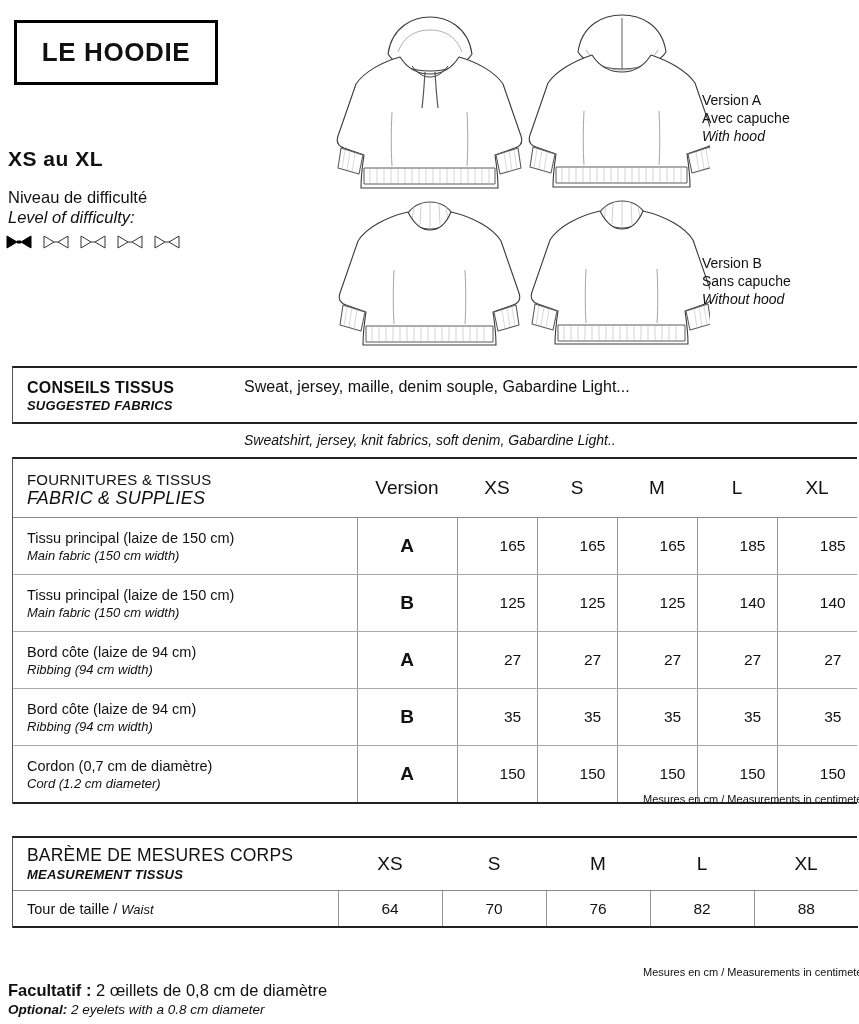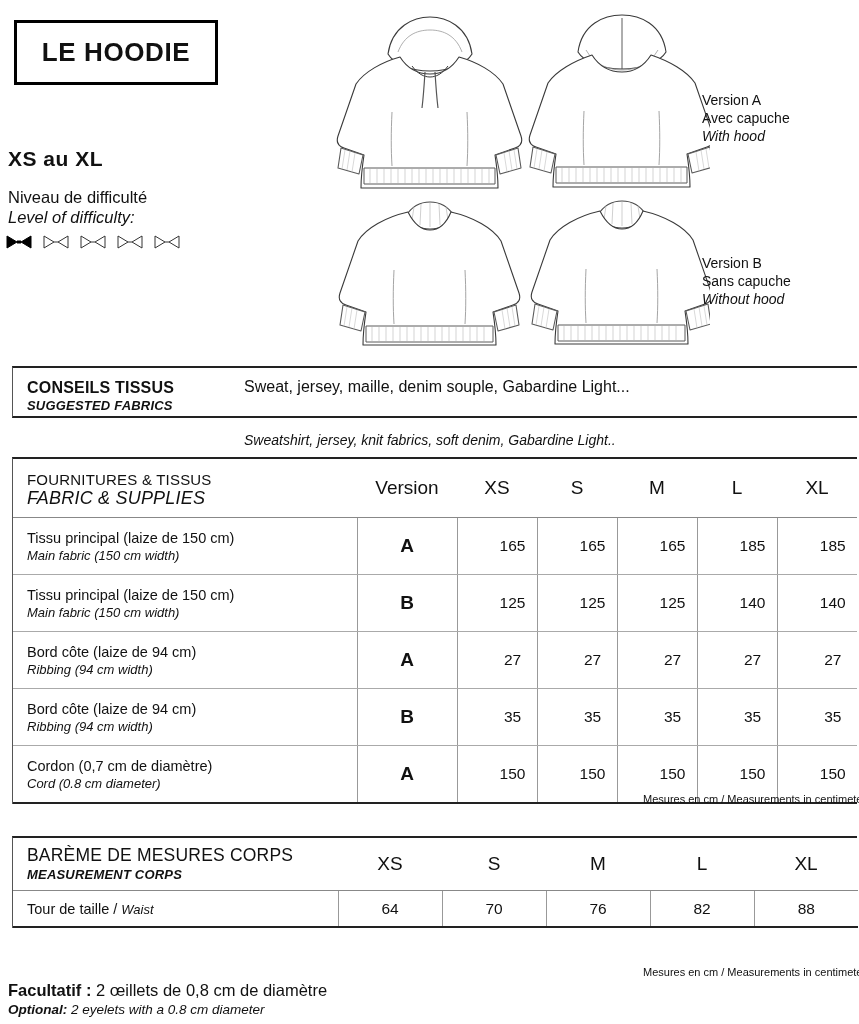--- a/index.html
+++ b/index.html
@@ -85,21 +85,21 @@
   .version-label .it { font-style: italic; }
   #version-a-label { left: 702px; top: 91px; }
   #version-b-label { left: 702px; top: 254px; }
 
   
   #fabrics-box {
     position: absolute;
     left: 12px;
     top: 366px;
     width: 845px;
-    height: 52px;
+    height: 58px;
     border-top: 2px solid #222;
     border-bottom: 2px solid #222;
     border-left: 1px solid #555;
     box-sizing: border-box;
     padding-left: 48px;
   }
   #fabrics-box .labels {
     position: absolute;
     left: 14px;
     top: 10px;
@@ -611,21 +611,21 @@
         <td class="cell-num">35</td>
         <td class="cell-num">35</td>
         <td class="cell-num">35</td>
         <td class="cell-num">35</td>
         <td class="cell-num">35</td>
       </tr>
 
       <tr class="body-row last">
         <td class="cell-desc">
           <div class="fr">Cordon (0,7 cm de diamètre)</div>
-          <div class="en">Cord (0.8 cm diameter)</div>
+          <div class="en">Cord (1.2 cm diameter)</div>
         </td>
         <td class="cell-version">A</td>
         <td class="cell-num">150</td>
         <td class="cell-num">150</td>
         <td class="cell-num">150</td>
         <td class="cell-num">150</td>
         <td class="cell-num">150</td>
       </tr>
     </tbody>
   </table>
@@ -640,21 +640,21 @@
         <col style="width:104px">
         <col style="width:104px">
       <col style="width:104px">
         <col style="width:104px">
         <col style="width:104px">
     </colgroup>
     <tbody>
       <tr class="m-hdr-row">
         <td class="m-hdr-main">
           <div class="fr">BARÈME DE MESURES CORPS</div>
-          <div class="en">MEASUREMENT CORPS</div>
+          <div class="en">MEASUREMENT TISSUS</div>
         </td>
         <td class="m-hdr-col">XS</td>
         <td class="m-hdr-col">S</td>
         <td class="m-hdr-col">M</td>
         <td class="m-hdr-col">L</td>
         <td class="m-hdr-col">XL</td>
       </tr>
 
 
       <tr class="m-row last">

